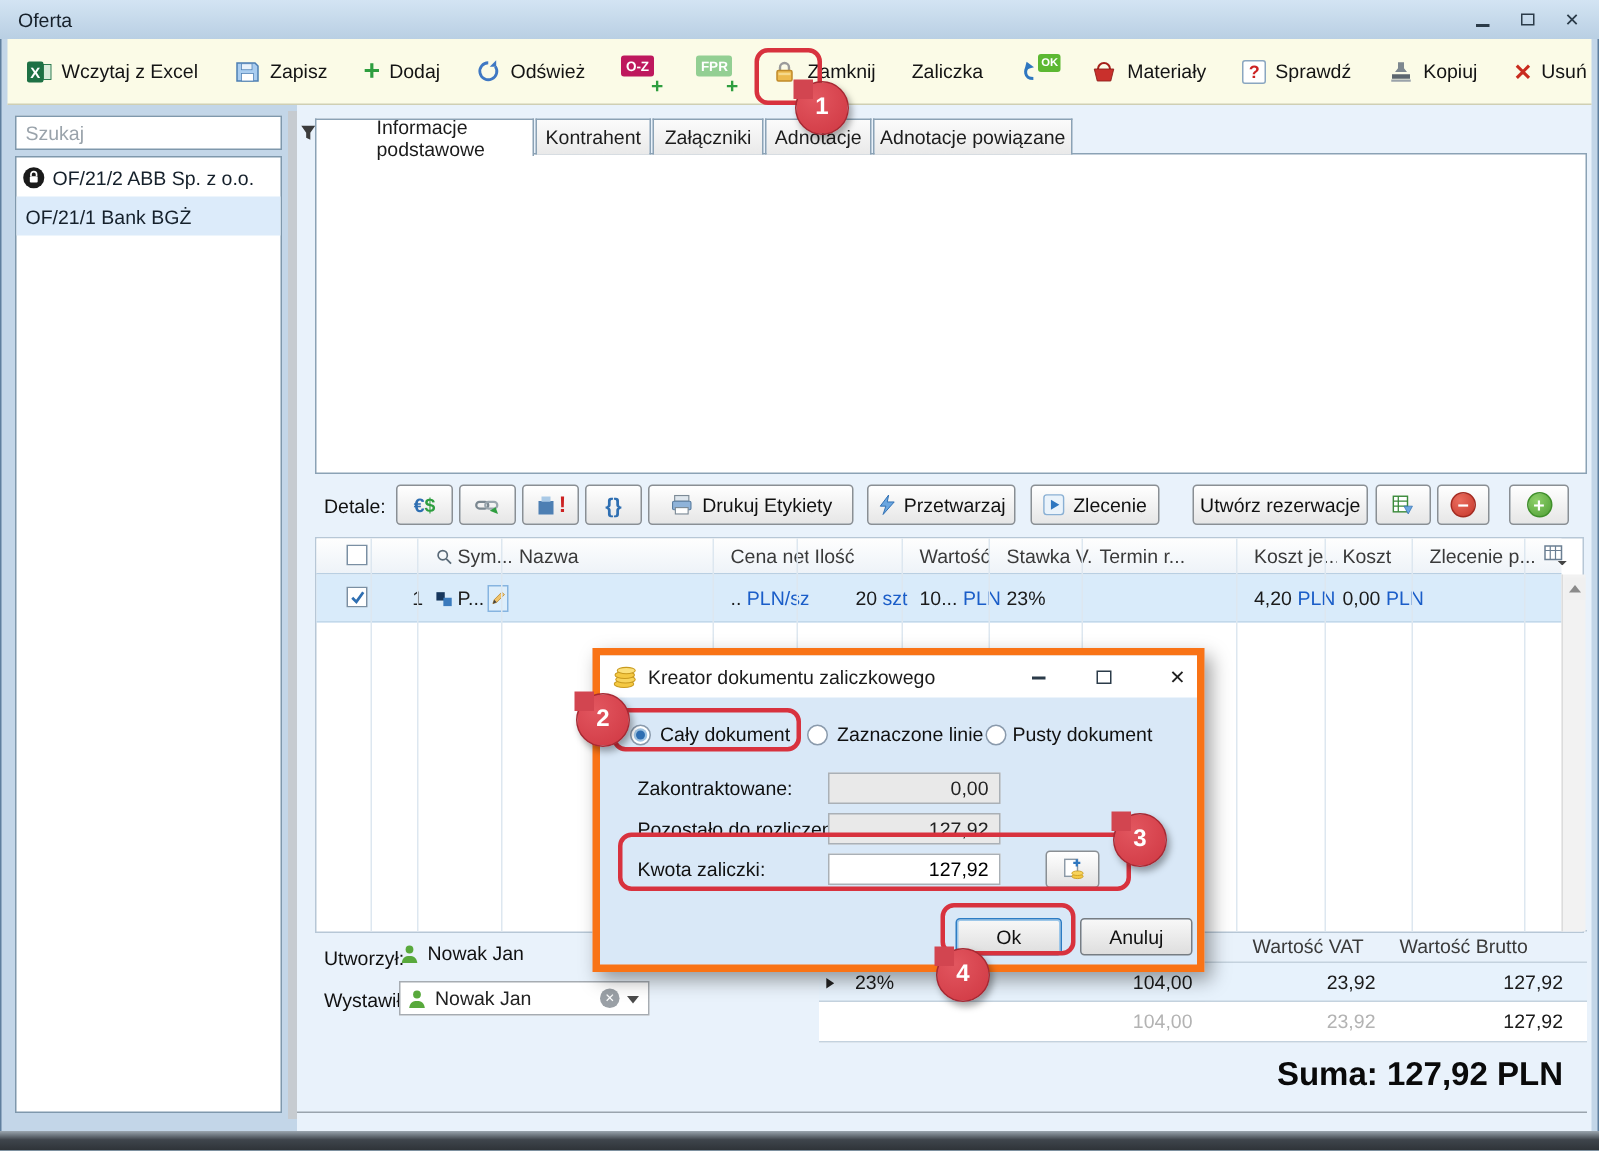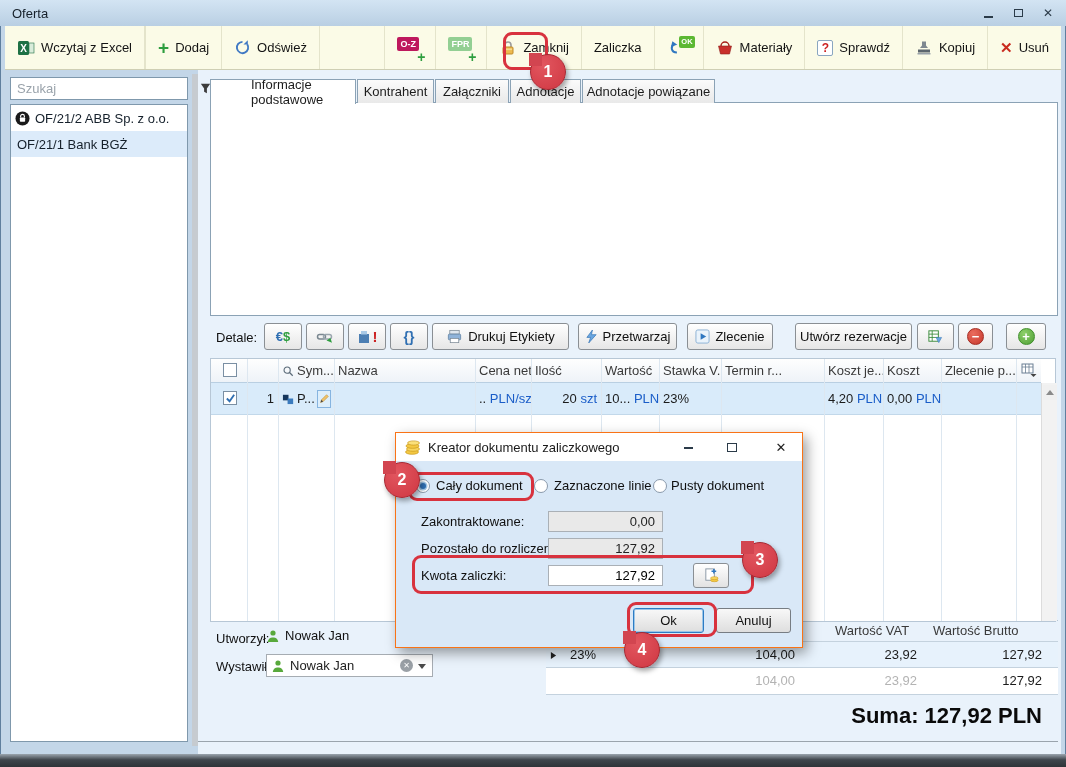--- a/index.html
+++ b/index.html
@@ -80,39 +80,39 @@
   
   .dbtn { position:absolute; top:323px; height:27px; border:1px solid #8a8f94; border-radius:3px;
     background:linear-gradient(#fff,#e6e6e6); display:flex; align-items:center; justify-content:center;
     gap:5px; font-size:13px; color:#111; }
 
   
   .grid { left:210px; top:358px; width:846px; height:264px; background:#fff; border:1px solid #b7c7d6; z-index:1; }
   .ghead { position:absolute; left:0; top:0; width:830px; height:24px;
     background:linear-gradient(#fefefe,#eef3f8); border-bottom:1px solid #b9cfe2; }
   .gcell { position:absolute; font-size:13px; color:#3a3a3a; line-height:23px; padding:0 4px;
-    white-space:nowrap; overflow:hidden; }
+    white-space:nowrap; overflow:hidden;margin-left:8px; }
   .grow { position:absolute; left:0; top:24px; width:830px; height:32px; background:#d9ebfa; border-bottom:1px solid #c2d8ea; }
   .grow .gcell { line-height:31px; color:#1b1b1b; }
   .vline { position:absolute; top:0; width:1px; height:262px; background:#dde7f0; }
   .bluet { color:#1a5dc8; }
   .cbx { width:14px; height:14px; border:1px solid #7a8fa3; background:#fff;
     display:flex; align-items:center; justify-content:center; }
   .gsb { position:absolute; left:830px; top:24px; width:16px; height:238px; background:#f2f2f2; border-left:1px solid #dcdcdc; }
   .gsb .sb-arrow { left:1px; top:2px; }
 
   
   .vat-cell { position:absolute; font-size:13px; color:#1b1b1b; line-height:26px; padding:0 8px;
     white-space:nowrap; }
   .gray { color:#b3b3b3; }
   .suma { font-size:22px; font-weight:bold; color:#0a0a0a; }
 
   
   .dlg { left:395px; top:432px; width:408px; height:216px; background:#d9e8f7;
-    border:1px solid #f97316; box-shadow:4px 5px 12px rgba(0,0,0,.38); z-index:50; }
+    border:5px solid #f97316; box-shadow:4px 5px 12px rgba(0,0,0,.38); z-index:50; }
   .dlg-title { position:absolute; left:0; top:0; width:100%; height:28px; background:#fff;
     display:flex; align-items:center; }
   .dlg-title .txt { font-size:13px; color:#1a1a1a; margin-left:6px; }
   .dlg-ctrl { position:absolute; top:6px; width:18px; height:16px; display:flex; align-items:center;
     justify-content:center; color:#222; font-size:13px; }
   .radio { position:absolute; width:14px; height:14px; border:1px solid #8a9aac; border-radius:50%; background:#fff; }
   .radio.sel::after { content:""; position:absolute; left:3px; top:3px; width:6px; height:6px;
     border-radius:50%; background:#2f6fb2; box-shadow:0 0 0 1.5px #9ec3e2; }
   .dlbl { position:absolute; font-size:13px; color:#101010; line-height:20px; white-space:nowrap; }
   .dfield { position:absolute; width:115px; height:21px; border:1px solid #aab0b6; font-size:13px;
@@ -159,20 +159,30 @@
       <span>
           <svg width="18" height="18" viewBox="0 0 18 18">
             <rect x="1" y="2" width="11" height="14" rx="1.5" fill="#1e7145"></rect>
             <text x="6.5" y="13" font-size="10" fill="#fff" text-anchor="middle" font-weight="bold">X</text>
             <rect x="12" y="4" width="5" height="10" fill="#d9ecda" stroke="#1e7145" stroke-width="0.6"></rect>
           </svg>
         </span>
       <span>Wczytaj z Excel</span>
     </div>
     <div class="tsep"></div>
+    <div class="tbtn">
+      <span>
+          <svg width="18" height="18" viewBox="0 0 18 18">
+            <path d="M2 3h12l2 2v10H2z" fill="#aacdf0" stroke="#4d7fb3"></path>
+            <rect x="5" y="10" width="8" height="5" fill="#fff" stroke="#4d7fb3" stroke-width="0.5"></rect>
+            <rect x="5" y="3.5" width="7" height="4" fill="#e8f2fb" stroke="#4d7fb3" stroke-width="0.5"></rect>
+          </svg>
+        </span>
+      <span>Zapisz</span>
+    </div>
     <div class="tsep"></div>
     <div class="tbtn">
       <span class="plus-glyph">+</span>
       <span>Dodaj</span>
     </div>
     <div class="tsep"></div>
     <div class="tbtn">
       <span>
           <svg width="17" height="17" viewBox="0 0 18 18">
             <path d="M9 3a6 6 0 1 0 5 2.6" fill="none" stroke="#3f78c3" stroke-width="2"></path>

